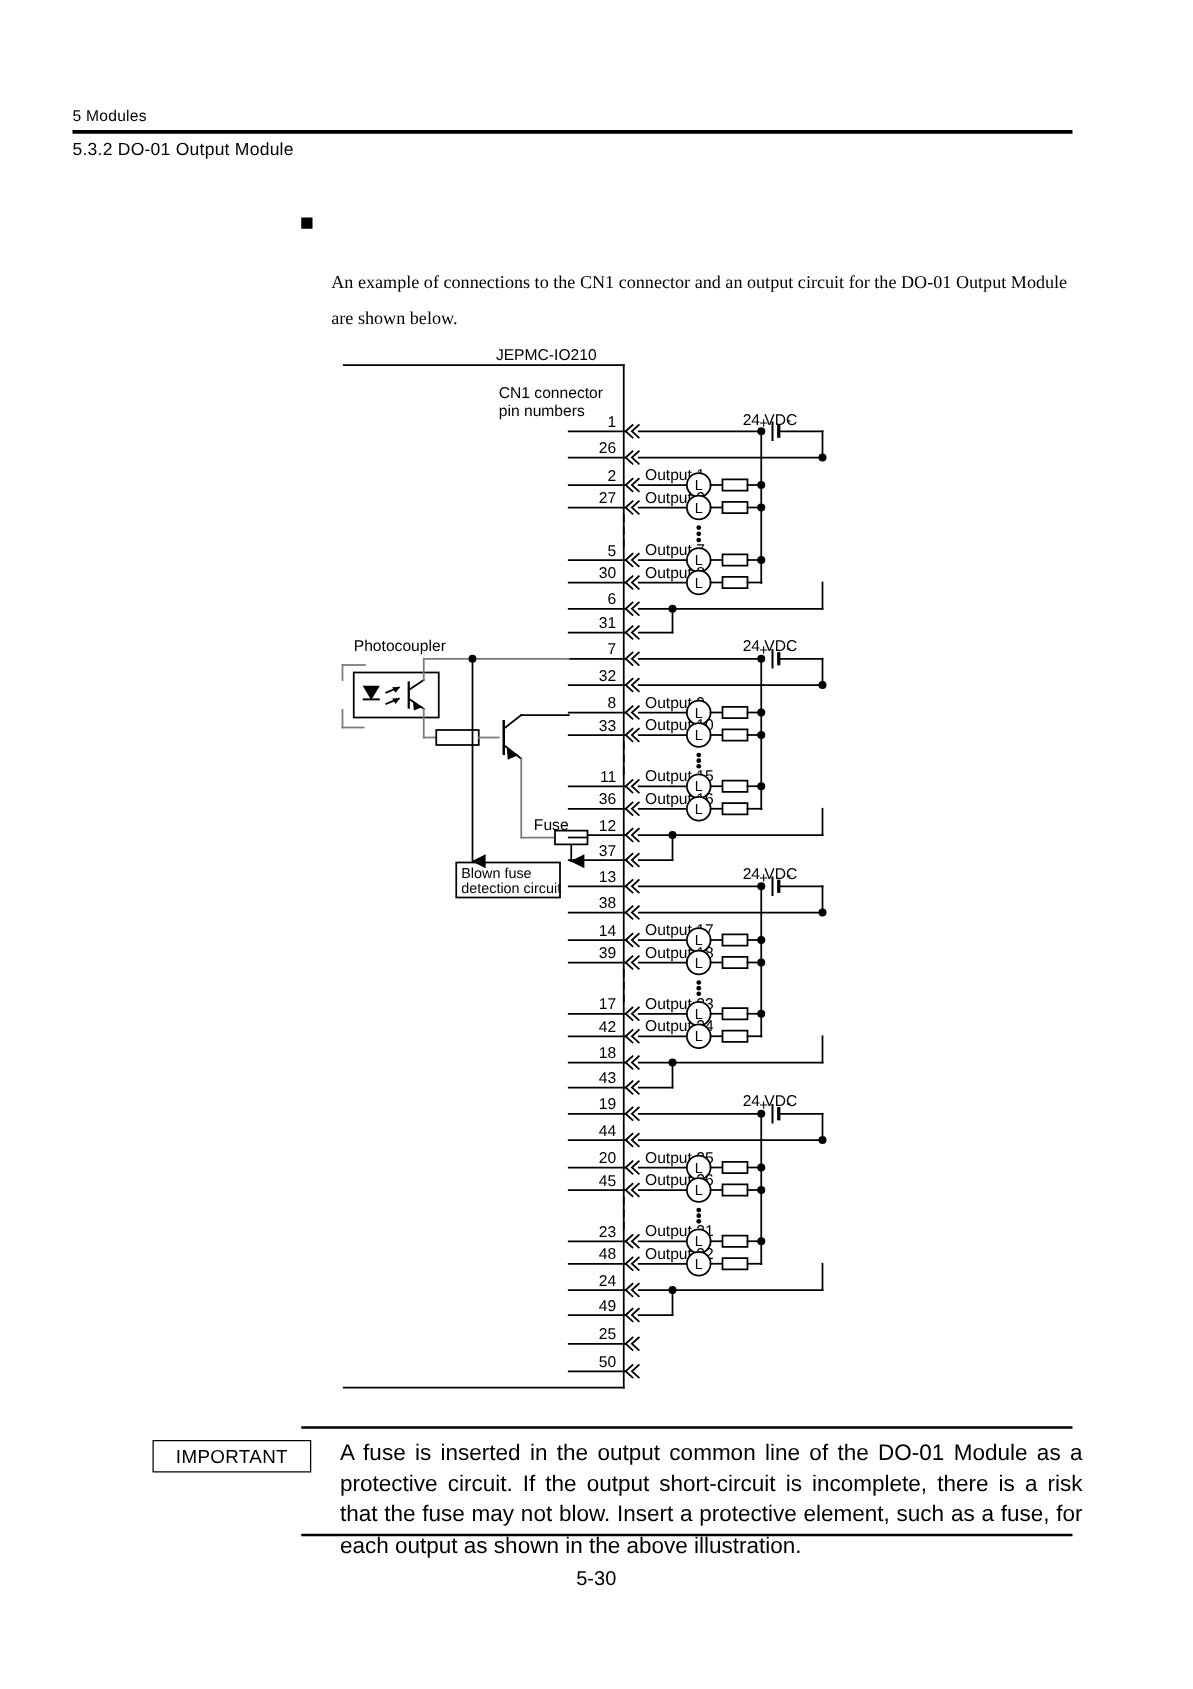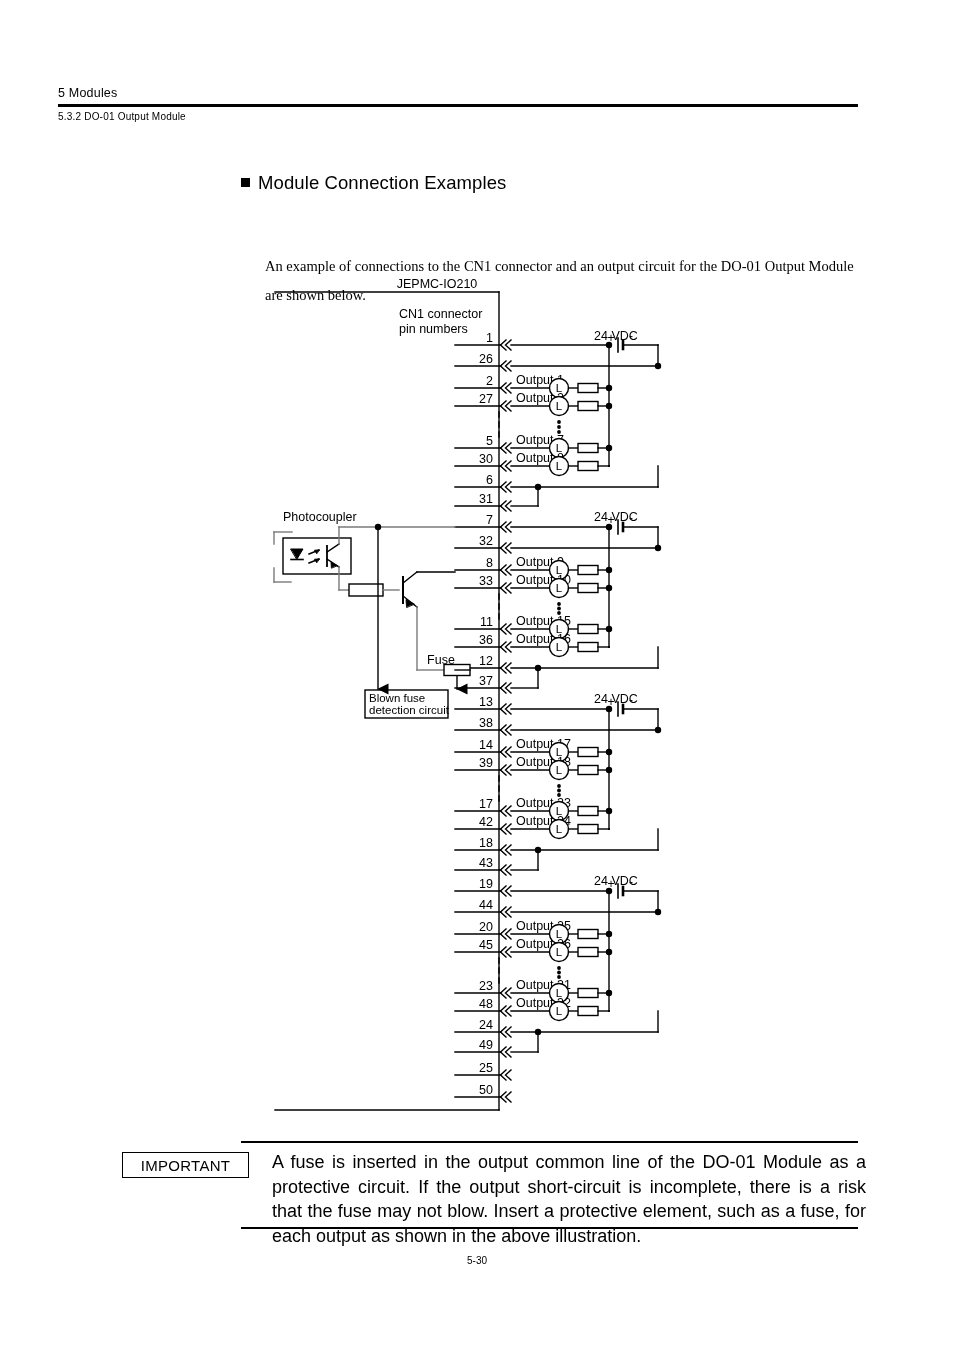--- a/index.html
+++ b/index.html
@@ -6,62 +6,62 @@
   body{
     width:954px;height:1351px;background:#ffffff;
     font-family:"Liberation Sans",sans-serif;color:#000;
     position:relative;overflow:hidden;
   }
   .page{position:relative;width:954px;height:1351px;border-radius:11px;}
 
   
   .rh-chapter{position:absolute;left:58px;top:86px;font-size:12.5px;letter-spacing:.2px;}
   .rh-rule{position:absolute;left:58px;top:104px;width:800px;height:3px;background:#000;}
-  .rh-section{position:absolute;left:58px;top:111px;font-size:10px;letter-spacing:.2px;}
+  .rh-section{position:absolute;left:58px;top:111px;font-size:14px;letter-spacing:.2px;}
 
   
   .h-block{position:absolute;left:241px;top:172px;width:640px;}
   .h-square{display:inline-block;width:9px;height:9px;background:#000;vertical-align:2px;margin-right:8px;}
   .h-title{font-size:18.5px;letter-spacing:.1px;}
   .body-txt{
     position:absolute;left:265px;top:212px;width:595px;
-    font-family:"Liberation Serif",serif;font-size:14.5px;line-height:29px;margin-top:40px;
+    font-family:"Liberation Serif",serif;font-size:14.5px;line-height:29px;
   }
 
   
   .diagram{position:absolute;left:0;top:0;width:792px;height:1140px;}
   .diagram svg{display:block;}
 
   
   .imp-rule-top{position:absolute;left:241px;top:1141px;width:617px;height:1.6px;background:#000;}
   .imp-box{
     position:absolute;left:122px;top:1152px;width:127px;height:26px;
     border:1.6px solid #000;box-sizing:border-box;
     display:flex;align-items:center;justify-content:center;
     font-size:15px;letter-spacing:.3px;
   }
   .imp-text{
     position:absolute;left:272px;top:1150px;width:594px;
     font-family:Liberation Sans, sans-serif;font-size:18px;line-height:24.5px;text-align:justify;
   }
   .imp-rule-bot{position:absolute;left:241px;top:1227px;width:617px;height:1.6px;background:#000;}
 
-  .pagenum{position:absolute;left:0;top:1255px;width:954px;text-align:center;font-size:10px;}
+  .pagenum{position:absolute;left:0;top:1255px;width:954px;text-align:center;font-size:16px;}
 </style>
 </head>
 <body>
 
 <div class="page">
 
   <div class="rh-chapter">5  Modules</div>
   <div class="rh-rule"></div>
   <div class="rh-section">5.3.2  DO-01 Output Module</div>
 
   <div class="h-block">
-    <span class="h-square"></span><span class="h-title">Module Connection Examples</span>
+    <span class="h-square"></span>
   </div>
 
   <div class="body-txt">An example of connections to the CN1 connector and an output circuit for the DO-01 Output Module are shown below.</div>
 
   <div class="diagram">
     <svg width="954" height="1140" viewBox="0 0 954 1140" xmlns="http://www.w3.org/2000/svg">
       <defs>
         <marker id="arrowdown" markerWidth="9" markerHeight="9" refX="4.5" refY="8" orient="auto">
           <path d="M0.5,0.5 L8.5,0.5 L4.5,8.5 Z" fill="#000"></path>
         </marker>

